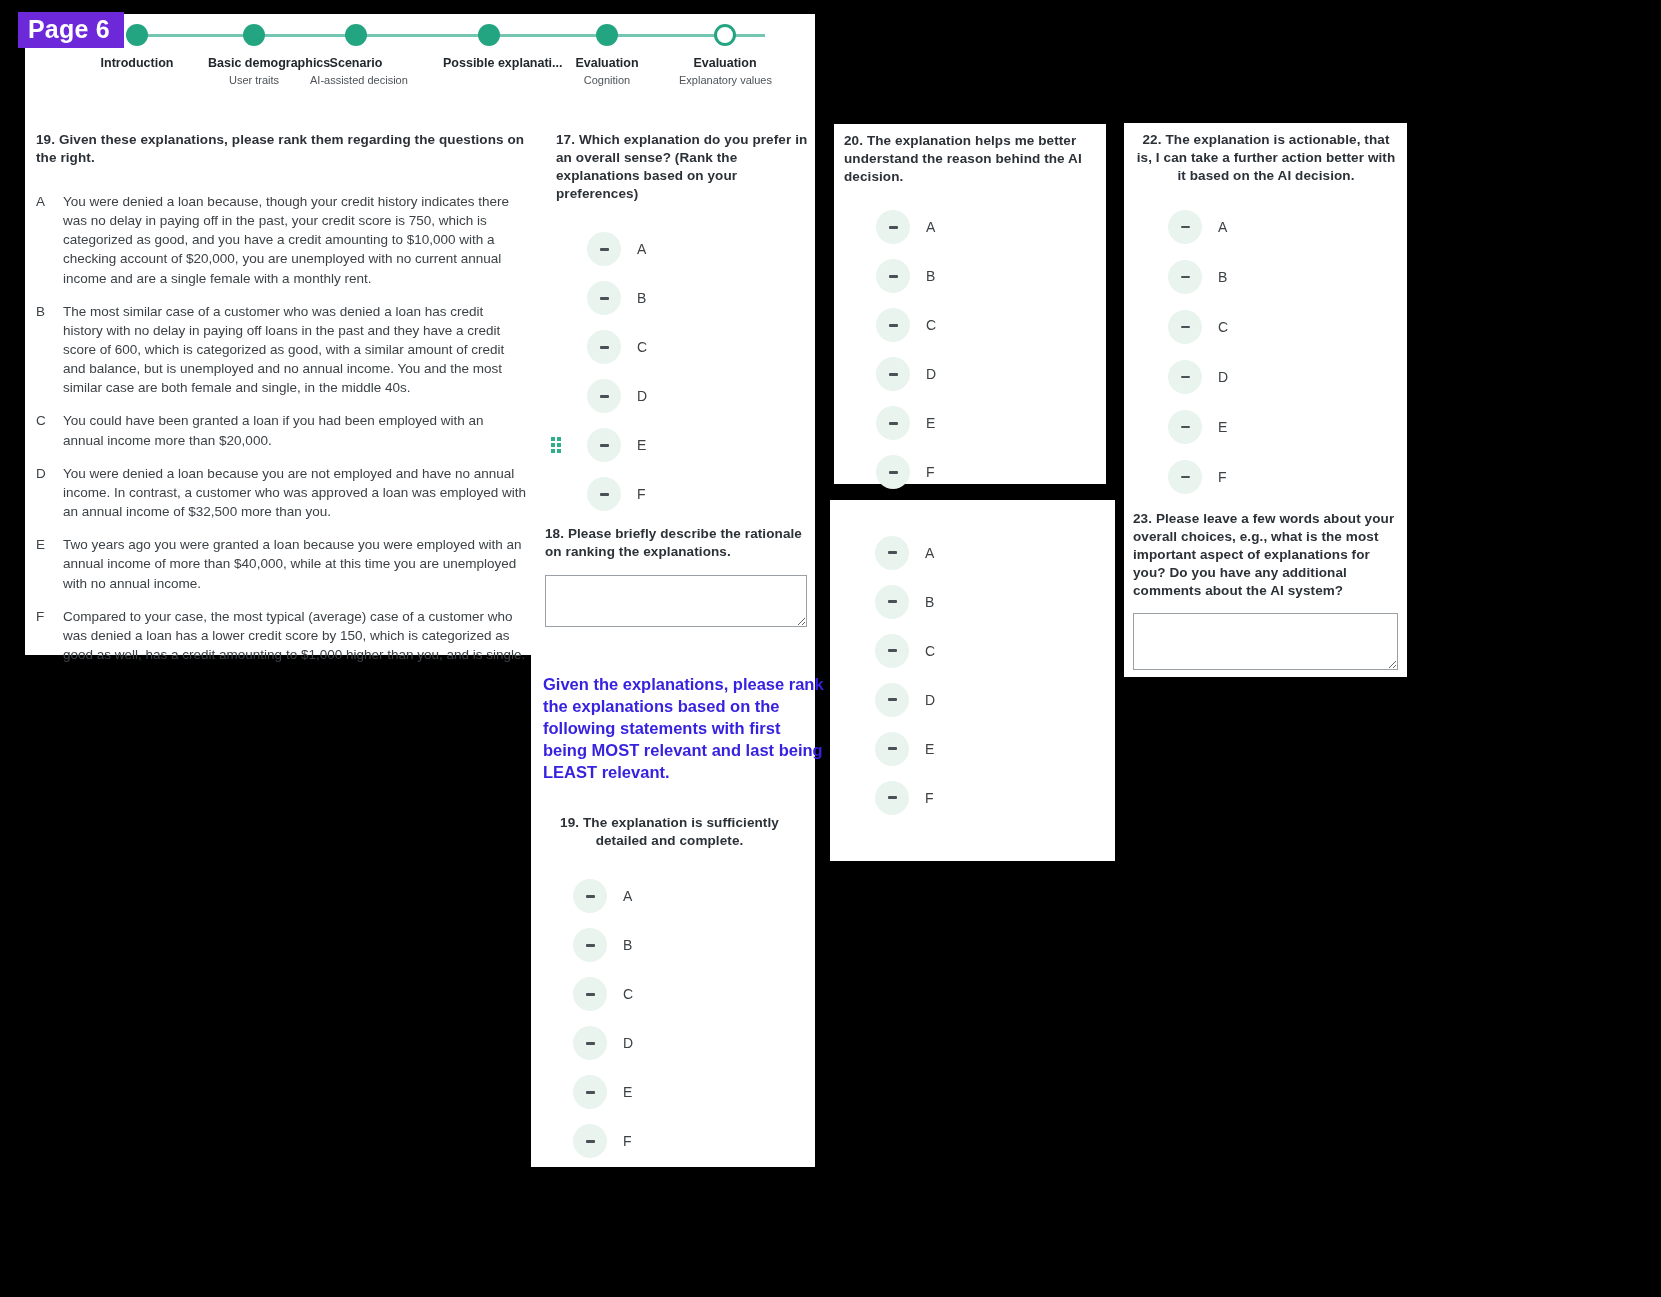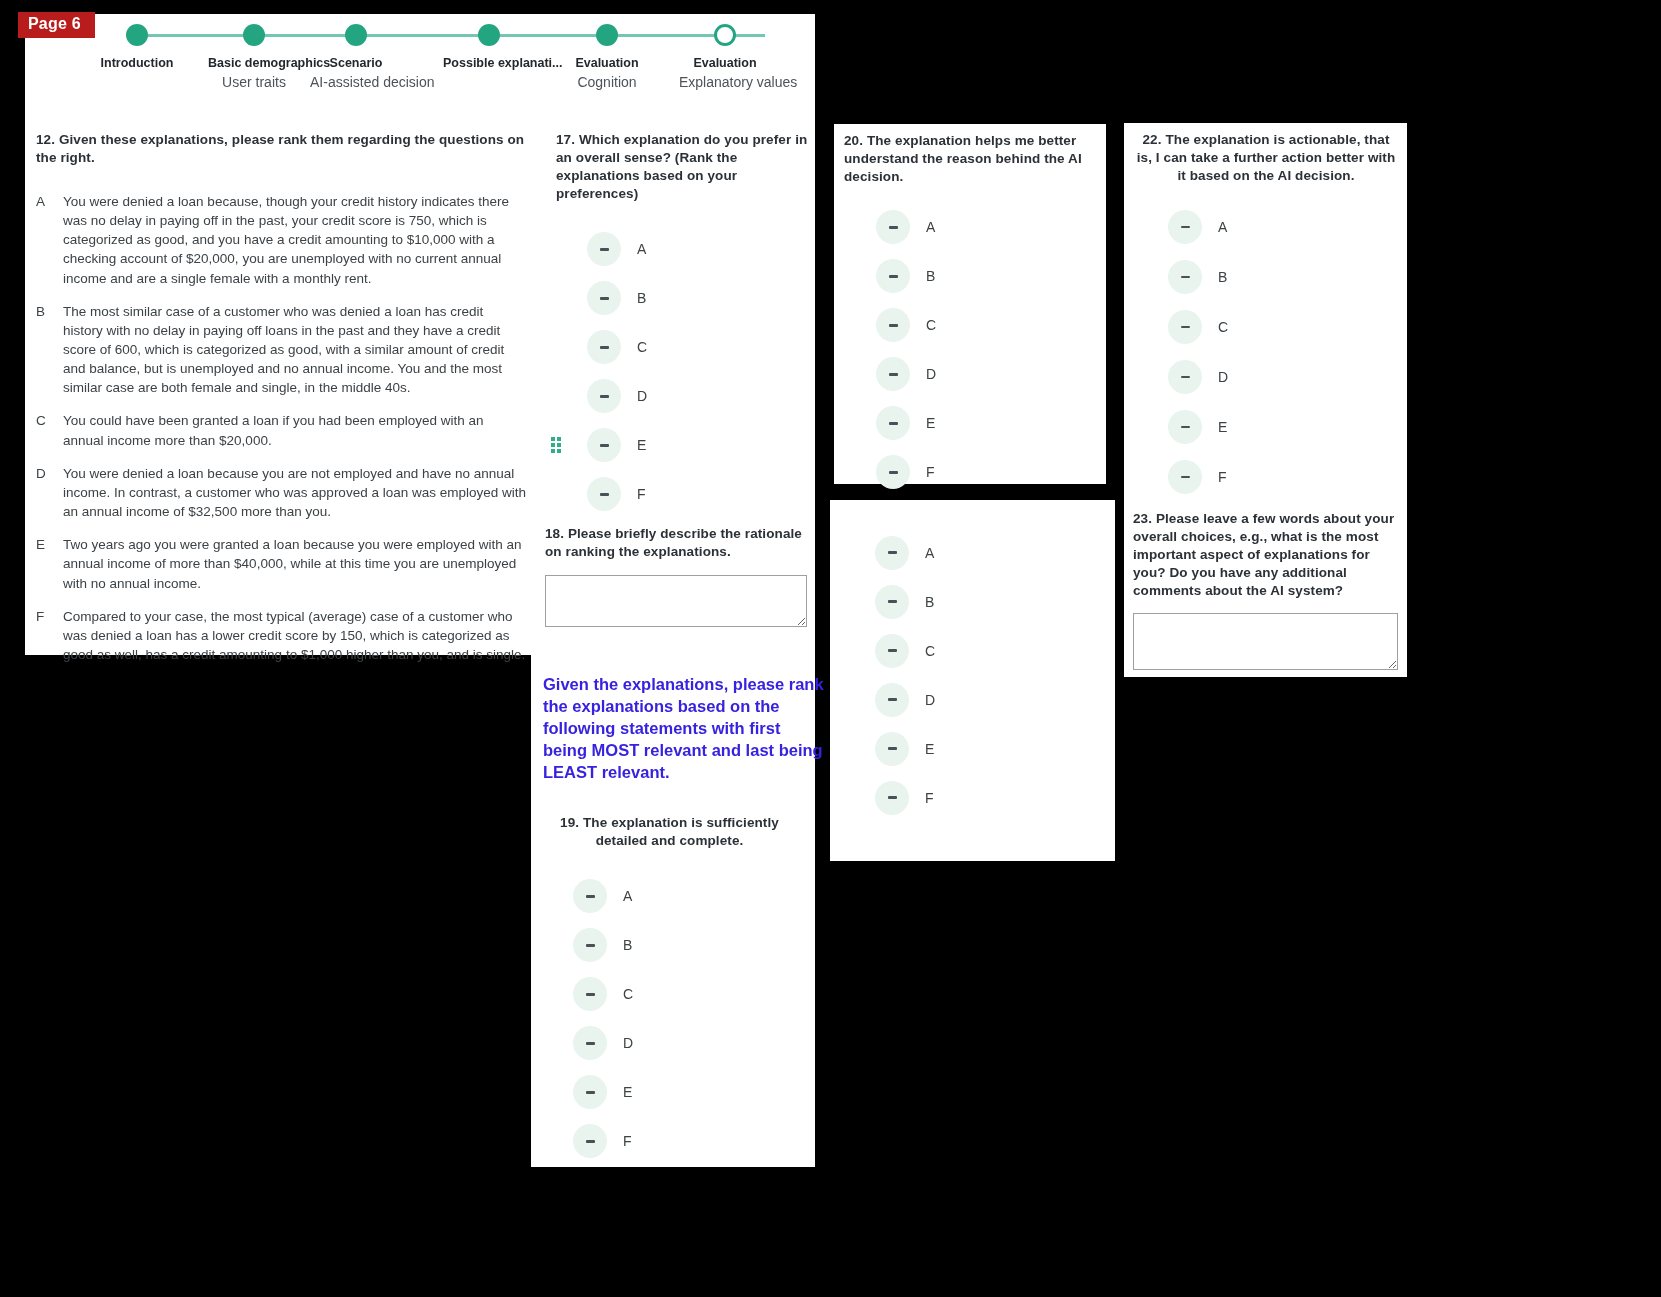--- a/index.html
+++ b/index.html
@@ -22,23 +22,23 @@
     position: absolute;
     background: #ffffff;
     box-sizing: border-box;
   }
 
   
   .page-badge {
     position: absolute;
     left: 18px;
     top: 12px;
-    background: #b91c1c;
+    background: #6d28d9;
     color: #ffffff;
-    font-size: 16px;
+    font-size: 25px;
     font-weight: 700;
     letter-spacing: .2px;
     padding: 3px 14px 5px 10px;
     z-index: 40;
     line-height: 1.12;
   }
 
   
   .stepper {
     position: absolute;
@@ -78,21 +78,21 @@
   .step .s-title {
     margin-top: 10px;
     font-size: 12.5px;
     font-weight: 700;
     color: #23282d;
     white-space: nowrap;
     line-height: 1.25;
   }
   .step .s-sub {
     margin-top: 2px;
-    font-size: 14px;
+    font-size: 11px;
     font-weight: 400;
     color: #4d5358;
     white-space: nowrap;
     line-height: 1.25;
   }
 
   
   .q-title {
     font-size: 13.5px;
     font-weight: 700;
@@ -234,21 +234,21 @@
   </div>
 
   <div class="step last" style="left:574px;">
     <div class="dot"></div>
     <div class="s-title">Evaluation</div>
     <div class="s-sub">Explanatory values</div>
   </div>
 </div>
 
 <div style="position:absolute; left:36px; top:131px; width:490px;">
-  <div class="q-title">12. Given these explanations, please rank them regarding the questions on the right.</div>
+  <div class="q-title">19. Given these explanations, please rank them regarding the questions on the right.</div>
 
   <div style="height:25px;"></div>
 
   <div class="exp-row">
     <div class="exp-letter">A</div>
     <div class="exp-text">You were denied a loan because, though your credit history indicates there was no delay in paying off in the past, your credit score is 750, which is categorized as good, and you have a credit amounting to $10,000 with a checking account of $20,000, you are unemployed with no current annual income and are a single female with a monthly rent.</div>
   </div>
   <div class="exp-row">
     <div class="exp-letter">B</div>
     <div class="exp-text">The most similar case of a customer who was denied a loan has credit history with no delay in paying off loans in the past and they have a credit score of 600, which is categorized as good, with a similar amount of credit and balance, but is unemployed and no annual income. You and the most similar case are both female and single, in the middle 40s.</div>

